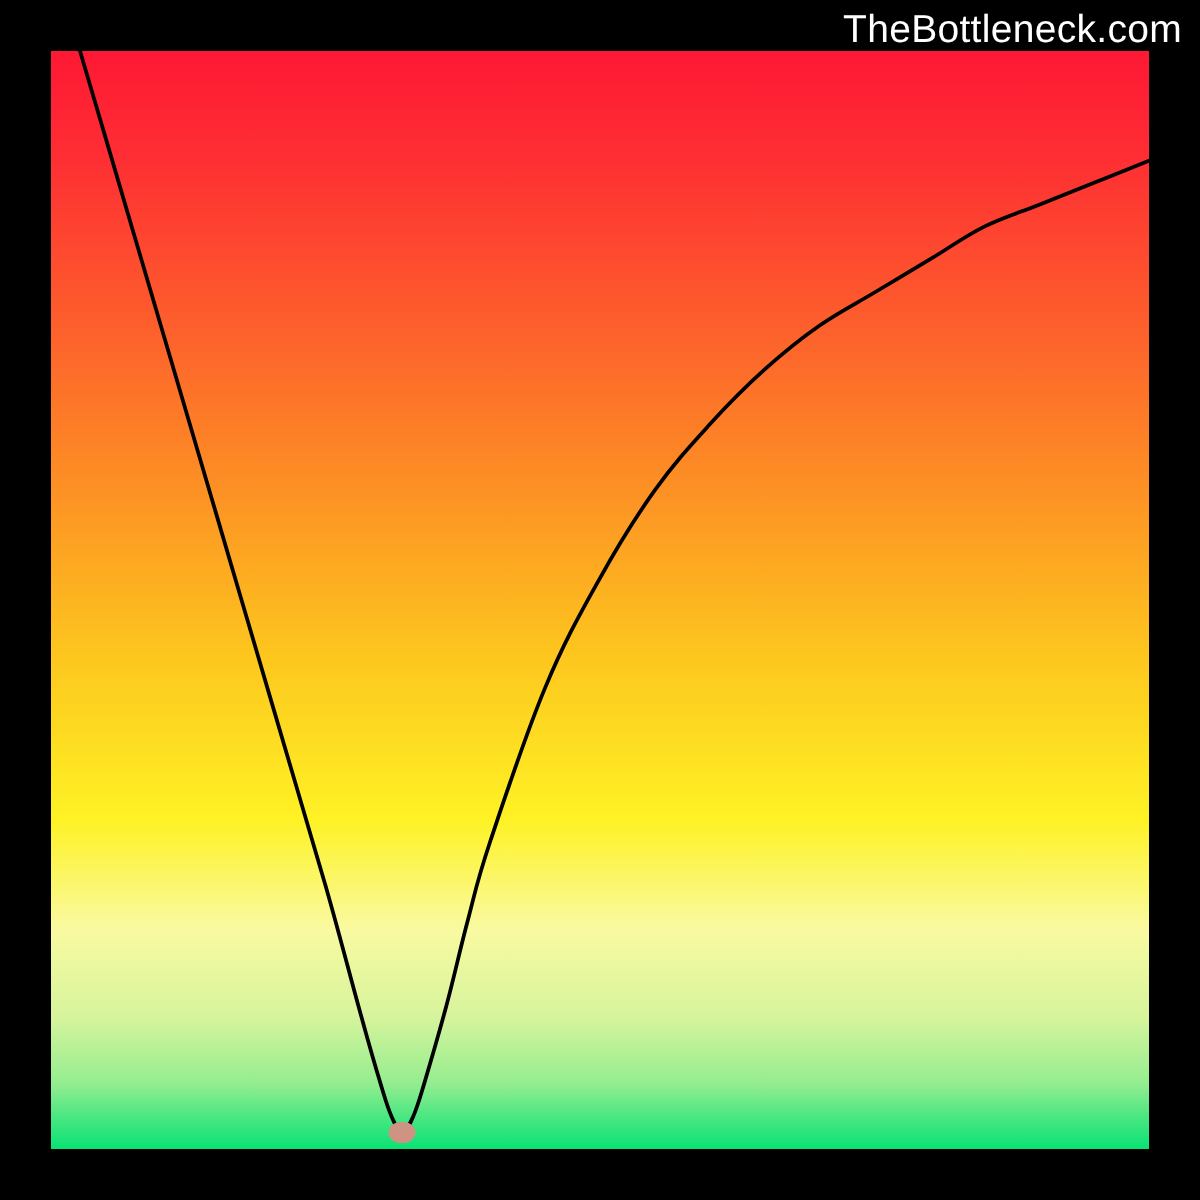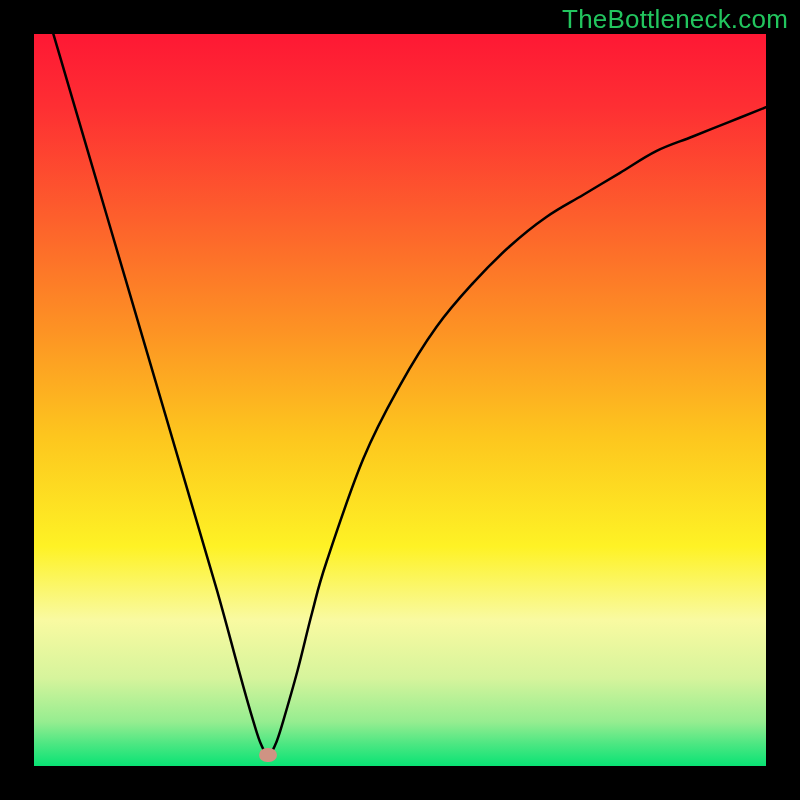--- a/index.html
+++ b/index.html
@@ -27,21 +27,21 @@
   }
   .plot svg {
     display: block;
   }
   .watermark {
     position: absolute;
     top: 4px;
     right: 12px;
     font-size: 26px;
     font-weight: 400;
-    color: #22c55e;
+    color: #ffffff;
     letter-spacing: 0.2px;
     user-select: none;
   }
   .minimum-marker {
     position: absolute;
     width: 18px;
     height: 14px;
     border-radius: 50% / 55%;
     background: #cf9383;
   }

